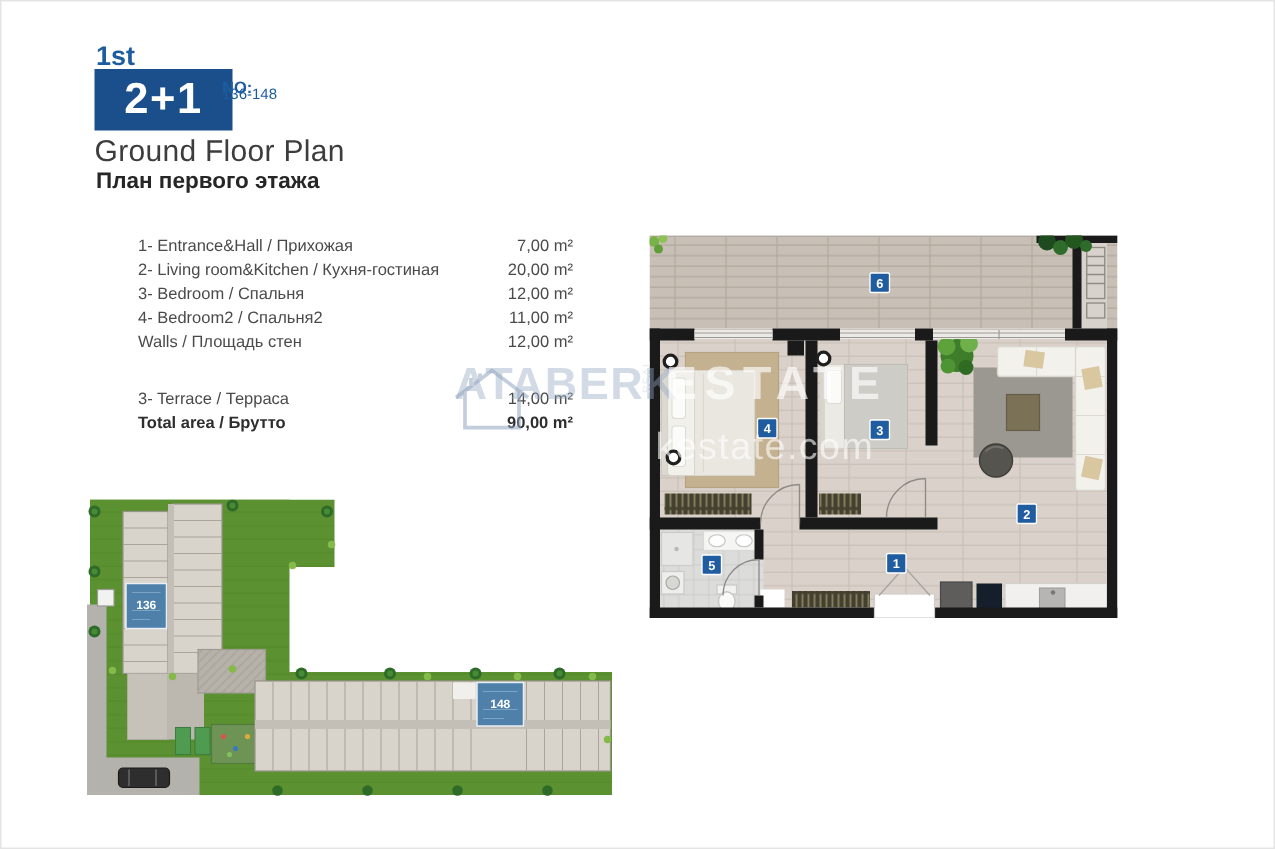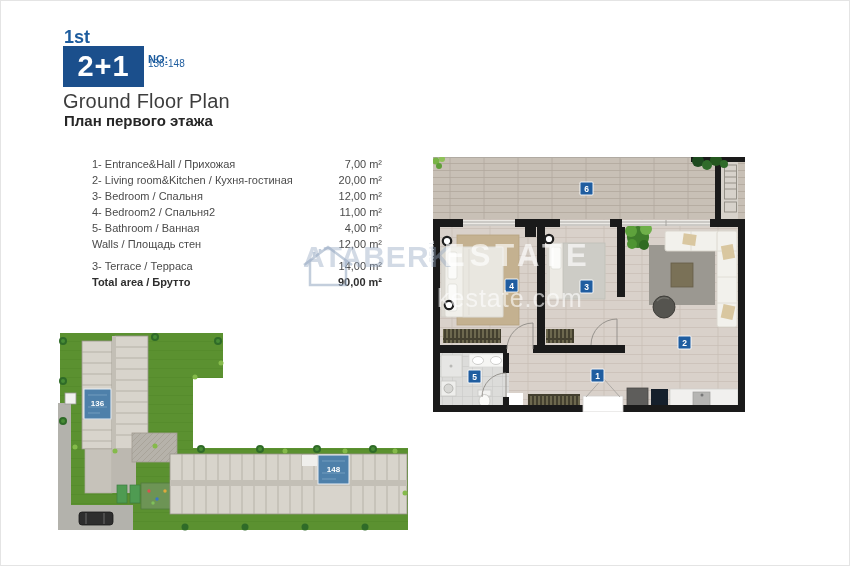--- a/index.html
+++ b/index.html
@@ -1,21 +1,21 @@
 <!DOCTYPE html>
 <html><head>
 <meta charset="utf-8">
 <style>
   html,body{margin:0;padding:0;background:#fff;}
   #canvas{position:relative;width:850px;height:566px;background:#ffffff;overflow:hidden;
           font-family:"Liberation Sans",sans-serif;outline:1px solid #e4e4e4;outline-offset:-1px;}
   .abs{position:absolute;}
   
   .floor-label{left:64px;top:27px;font-size:18px;font-weight:bold;color:#1d5c9e;}
-  .unit-box{left:63px;top:46px;width:81px;height:41px;background:#1b4f8c;color:#fff;
+  .unit-box{left:63px;top:46px;width:92px;height:41px;background:#1b4f8c;color:#fff;
             display:flex;align-items:center;justify-content:center;font-size:29px;font-weight:bold;letter-spacing:1px;}
   .no-label{left:148px;top:53px;font-size:11px;font-weight:bold;color:#1d5c9e;}
   .no-value{left:148px;top:58px;font-size:10px;color:#1d5c9e;}
   .page-title{left:63px;top:90px;font-size:20px;color:#3d3d3d;font-weight:400;letter-spacing:.2px;}
   .page-subtitle{left:64px;top:112px;font-size:15px;font-weight:bold;color:#262626;}
   
   .list{left:64px;width:290px;margin-left:28px;}
   .room-list{top:156px;}
   .summary-list{top:258px;}
   .row{display:flex;justify-content:space-between;height:16px;font-size:11px;color:#4a4a4a;line-height:16px;}
@@ -56,24 +56,20 @@
         <span class="lbl">2- Living room&amp;Kitchen / Кухня-гостиная</span>
         <span class="val">20,00 m²</span>
       </div>
     <div class="row">
         <span class="lbl">3- Bedroom / Спальня</span>
         <span class="val">12,00 m²</span>
       </div>
     <div class="row">
         <span class="lbl">4- Bedroom2 / Спальня2</span>
         <span class="val">11,00 m²</span>
-      </div>
-    <div class="row">
-        <span class="lbl">5- Bathroom / Ванная</span>
-        <span class="val">4,00 m²</span>
       </div>
     <div class="row">
         <span class="lbl">Walls / Площадь стен</span>
         <span class="val">12,00 m²</span>
       </div>
   </div>
 
   <div class="abs list summary-list">
     <div class="row">
         <span class="lbl">3- Terrace / Терраса</span>

